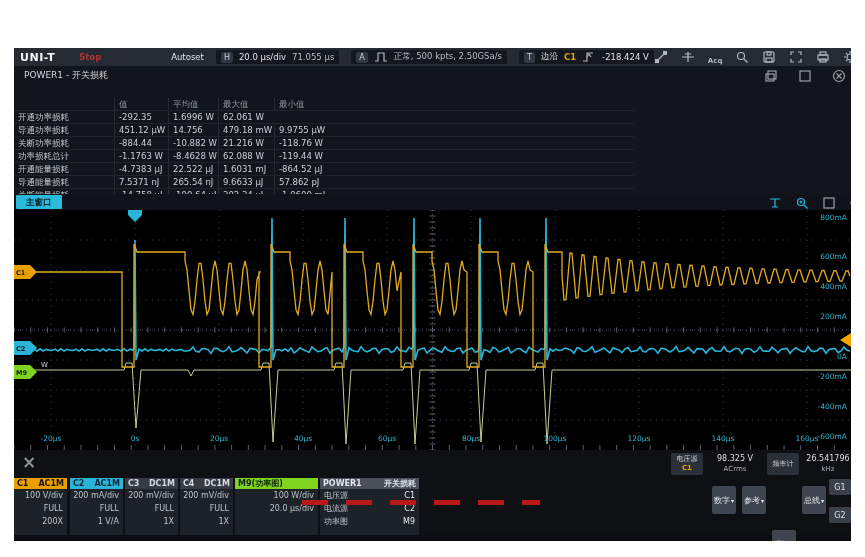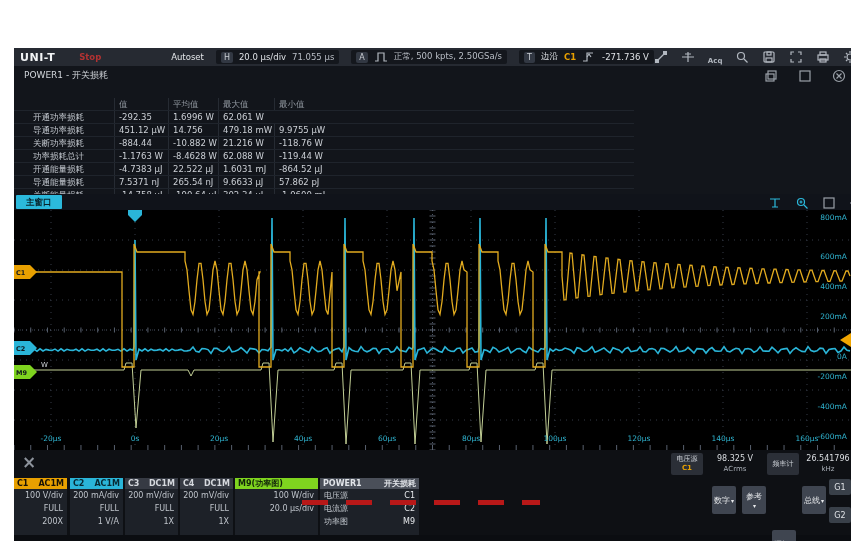--- a/index.html
+++ b/index.html
@@ -26,21 +26,21 @@
   .acqtxt{font-size:7px;color:#b2b8c0;line-height:14px;font-weight:bold;margin-top:8px;}
 
   
   .ppanel{position:absolute;left:0;top:18px;width:837px;height:128px;background:#12151b;}
   .ptitle{position:absolute;left:10px;top:3px;font-size:9px;color:#d2d6db;}
   .picons{position:absolute;right:5px;top:2px;display:flex;gap:20px;}
   .picons .ic svg{stroke:#9aa0a8;}
   .trow{display:grid;grid-template-columns:100px 54px 50px 56px 1fr;height:12px;line-height:12px;
         font-size:8.5px;border-top:1px solid #1f242c;color:#ccd0d6;}
   .trow .cell{border-left:1px solid #262b33;padding-left:4px;overflow:hidden;}
-  .trow .lab{padding-left:19px;color:#c3c8cf;}
+  .trow .lab{padding-left:4px;color:#c3c8cf;}
   .thead{position:absolute;left:0;top:32px;width:620px;color:#9298a1;border-top:none;}
   .tbody{position:absolute;left:0;top:44px;width:620px;}
 
   
   .tabbar{position:absolute;left:0;top:146px;width:837px;height:16px;background:#10131a;padding-left:16px;}
   .maintab{position:absolute;left:2px;top:1px;height:14px;line-height:14px;padding:0 10px;
            background:#2bb9dc;color:#07232b;font-size:8.5px;font-weight:bold;border-radius:1px;}
   .tabicons{position:absolute;right:4px;top:1px;display:flex;gap:13px;}
   .tabicons .ic svg{stroke:#9aa0a8;}
   .cyanic svg{stroke:#2bb9dc !important;}
@@ -109,21 +109,21 @@
       <span class="dim">正常, 500 kpts, 2.50GSa/s</span>
     </span>
     <span class="seg">
       <span class="badge">T</span>
       <span>边沿</span>
       <span class="c1col">C1</span>
       <span class="ic"><svg viewBox="0 0 14 14">
               <path d="M1 11h4V3h6"></path>
               <path d="M5 7l2-3 2 3"></path>
             </svg></span>
-      <span>-271.736 V</span>
+      <span>-218.424 V</span>
     </span>
     <span class="tbicons">
       <span class="ic"><svg viewBox="0 0 14 14">
               <path d="M3 11L11 3"></path>
               <rect class="filled" x="1" y="9" width="4" height="4"></rect>
               <rect class="filled" x="9" y="1" width="4" height="4"></rect>
             </svg></span>
       <span class="ic"><svg viewBox="0 0 14 14">
               <path d="M1 7h12M7 2v10M4 4h6"></path>
             </svg></span>
@@ -551,21 +551,21 @@
           </div>
     </div>
   </div>
 
   <div class="redline"></div>
 
   <div class="menu-btn" style="left:698px;">
         <span>数字</span>
         <span class="chev">▾</span>
       </div>
-  <div class="menu-btn" style="left:728px;flex-direction:column;">
+  <div class="menu-btn" style="left:728px;">
         <span>参考</span>
         <span class="chev">▾</span>
       </div>
   <div class="menu-btn" style="left:758px;margin-top:44px;">
         <span>逻辑</span>
         <span class="chev">▾</span>
       </div>
   <div class="menu-btn" style="left:788px;">
         <span>总线</span>
         <span class="chev">▾</span>

